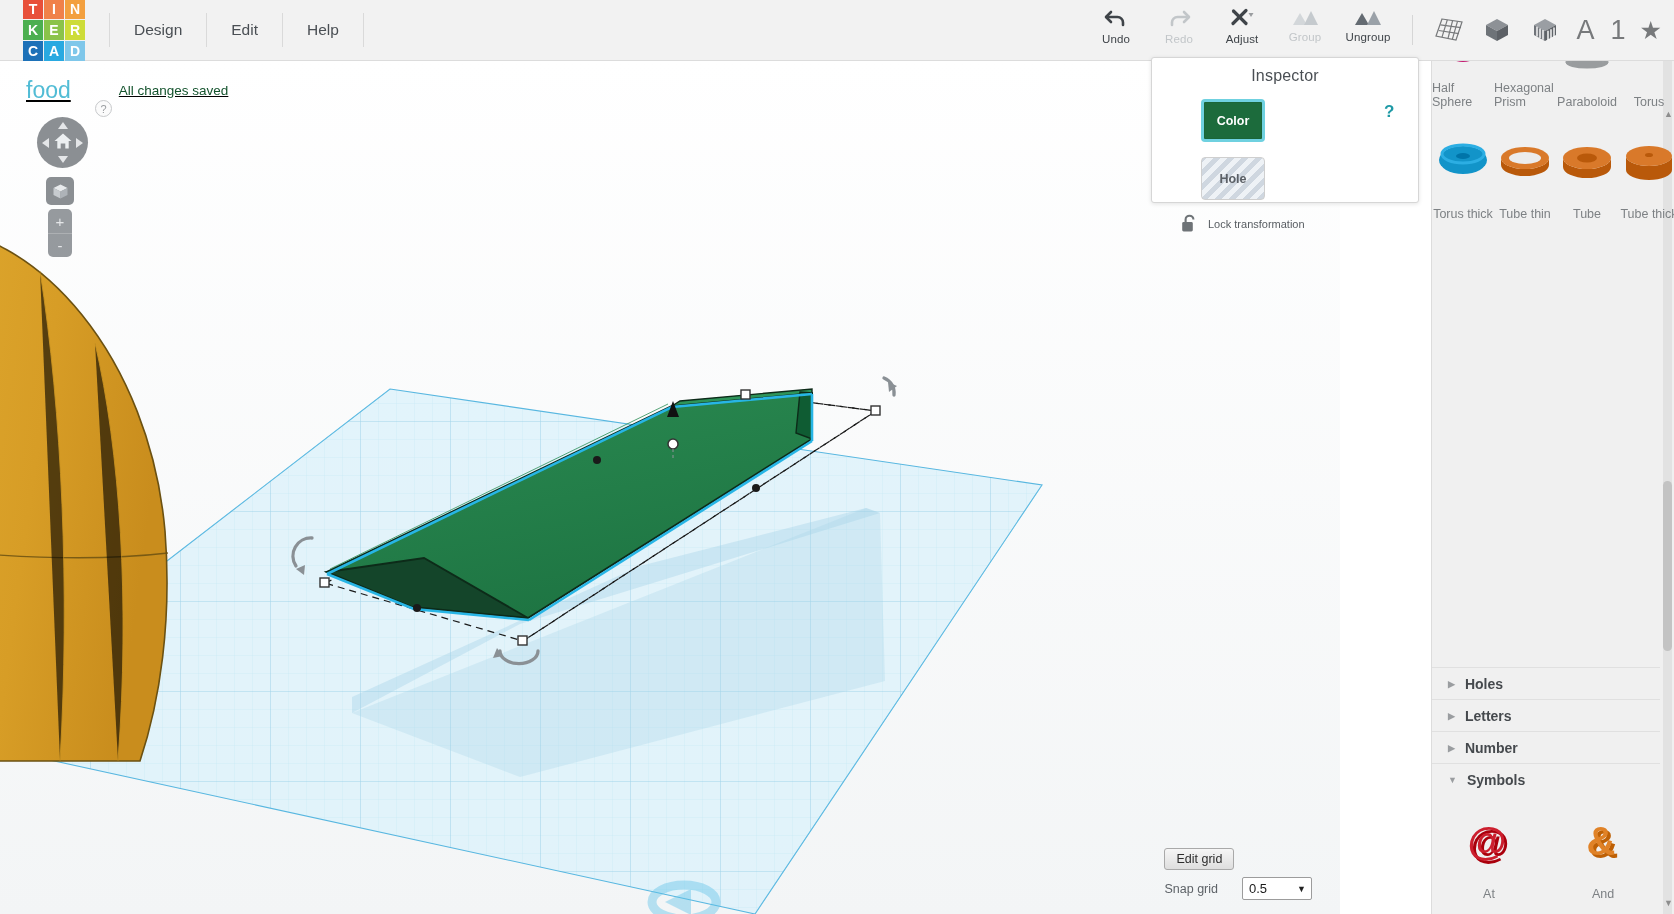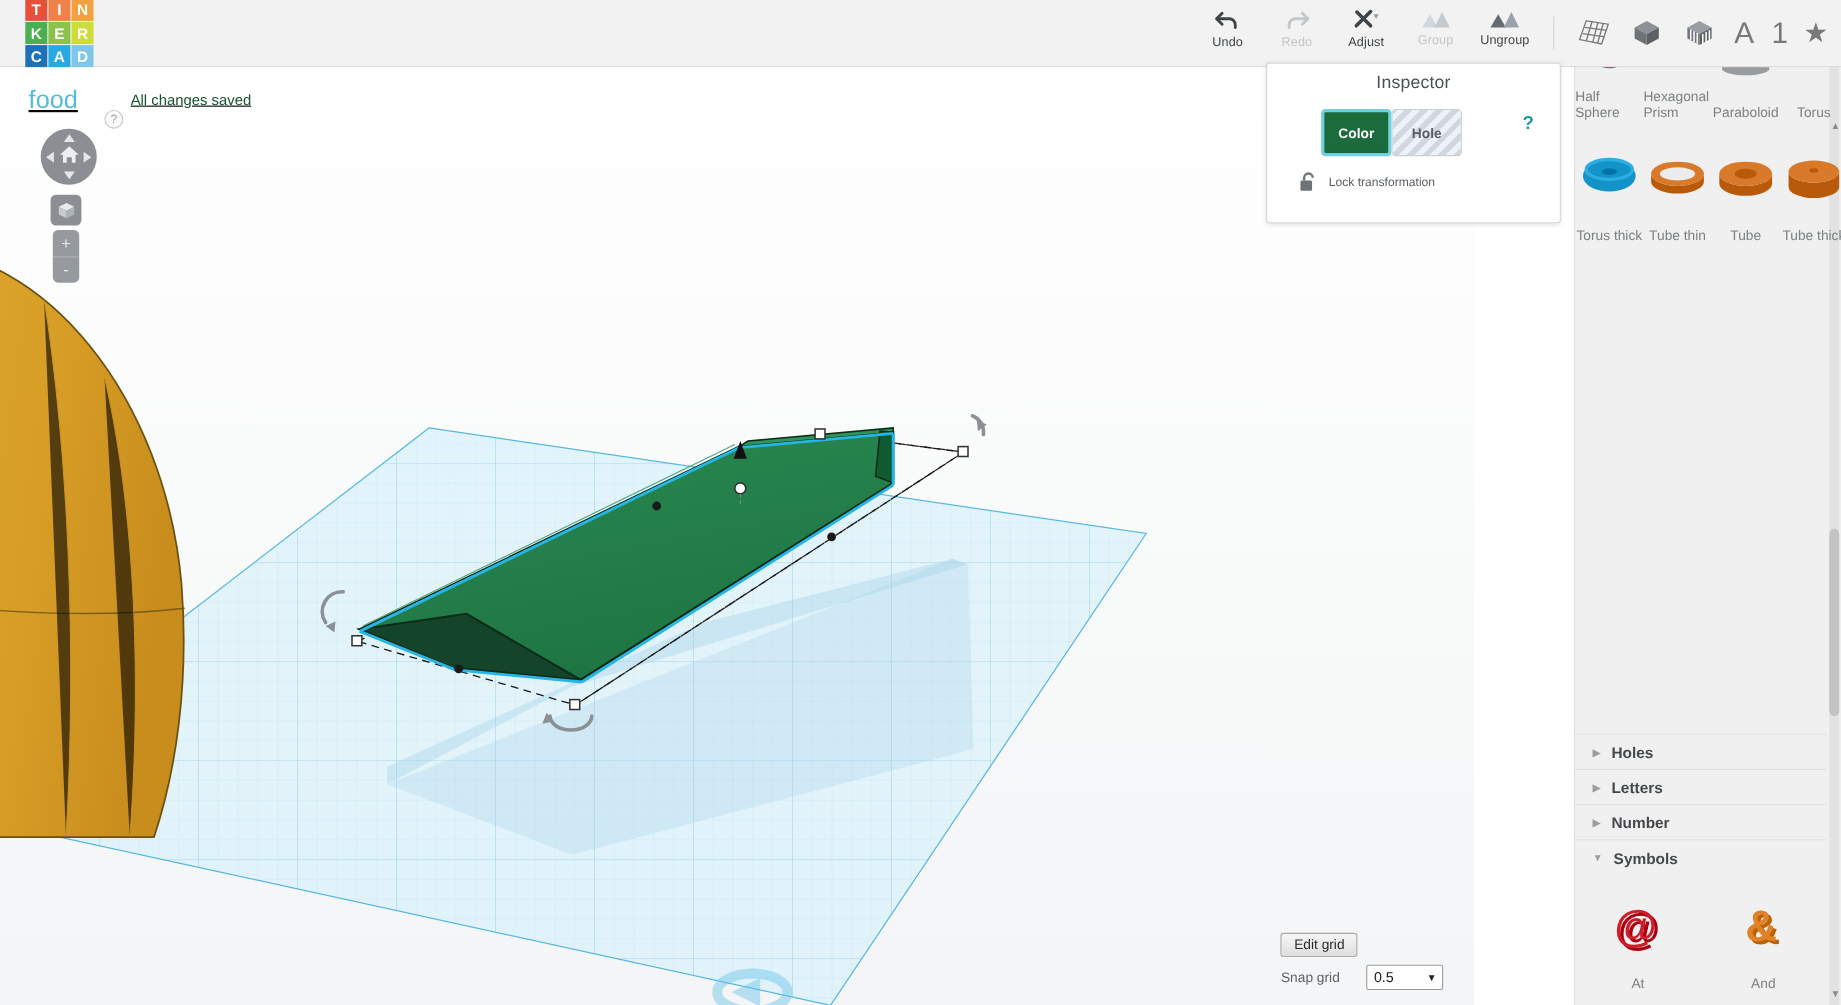--- a/index.html
+++ b/index.html
@@ -251,22 +251,22 @@
     border: 1px solid #d6d6d6;
     border-radius: 3px;
     box-shadow: 0 1px 4px rgba(0,0,0,.11);
     z-index: 50;
   }
   .insp-title {
     text-align: center; font-size: 16px; color: #4a4f54;
     padding-top: 9px; letter-spacing: .2px;
   }
   .insp-swatches {
-    display: flex; align-items: flex-start; 
-    margin: 14px 0 0 49px; position: relative;
+    display: flex; align-items: flex-start; gap: 15px;
+    margin: 14px 0 0 49px; position: relative; flex-direction: column;
   }
   .sw {
     width: 64px; height: 43px; border-radius: 4px;
     display: flex; align-items: center; justify-content: center;
     font-size: 12.5px; font-weight: bold;
     cursor: pointer; position: relative;
   }
   .sw-color {
     background: #1c6b3c; color: #fff;
     border: 3px solid #6fd1e0;
@@ -303,20 +303,25 @@
           <span style="background: rgb(243, 160, 63);">N</span>
           <span style="background: rgb(76, 175, 80);">K</span>
           <span style="background: rgb(139, 195, 74);">E</span>
           <span style="background: rgb(205, 220, 57);">R</span>
           <span style="background: rgb(29, 113, 184);">C</span>
           <span style="background: rgb(41, 169, 225);">A</span>
           <span style="background: rgb(127, 199, 234);">D</span>
         </div>
     </div>
 
+    <div class="menus">
+      <div class="menu-item">Design</div>
+      <div class="menu-item">Edit</div>
+      <div class="menu-item">Help</div>
+    </div>
 
     <div class="topright">
 
       <div class="tool-btn">
         <svg width="26" height="22" viewBox="0 0 26 22">
           <path d="M8 5 L3 10 L8 15" fill="none" stroke="#3f4449" stroke-width="2.6" stroke-linecap="round" stroke-linejoin="round"></path>
           <path d="M3.3 10 H14.5 a5.5 5.5 0 0 1 5.5 5.5 V18" fill="none" stroke="#3f4449" stroke-width="2.6" stroke-linecap="round"></path>
         </svg>
         <div class="tl">Undo</div>
       </div>

